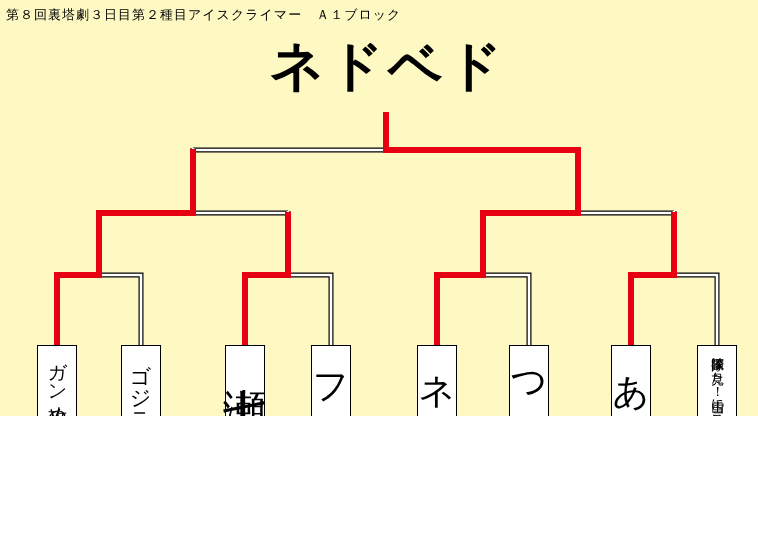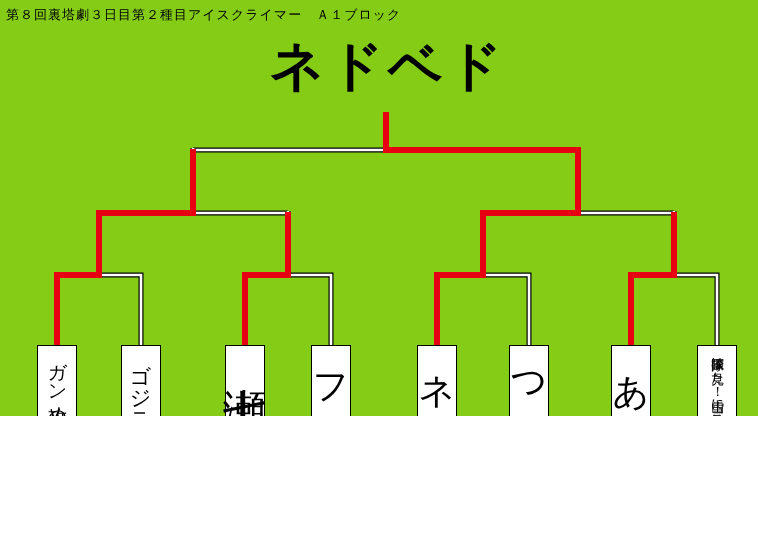--- a/index.html
+++ b/index.html
@@ -1,19 +1,19 @@
 <!DOCTYPE html>
 <html><head>
 <meta charset="utf-8">
 <style>
   html,body{margin:0;padding:0;background:#ffffff;}
   .stage{
     position:relative;
     width:758px;height:416px;
-    background:#84cc16;
+    background:#fef9c3;
     overflow:hidden;
     font-family:"Liberation Sans","DejaVu Sans",sans-serif;
     color:#000;
   }
   .title{
     position:absolute;left:6px;top:6px;
     font-size:13px;letter-spacing:1px;
     white-space:nowrap;
   }
   .champion{

